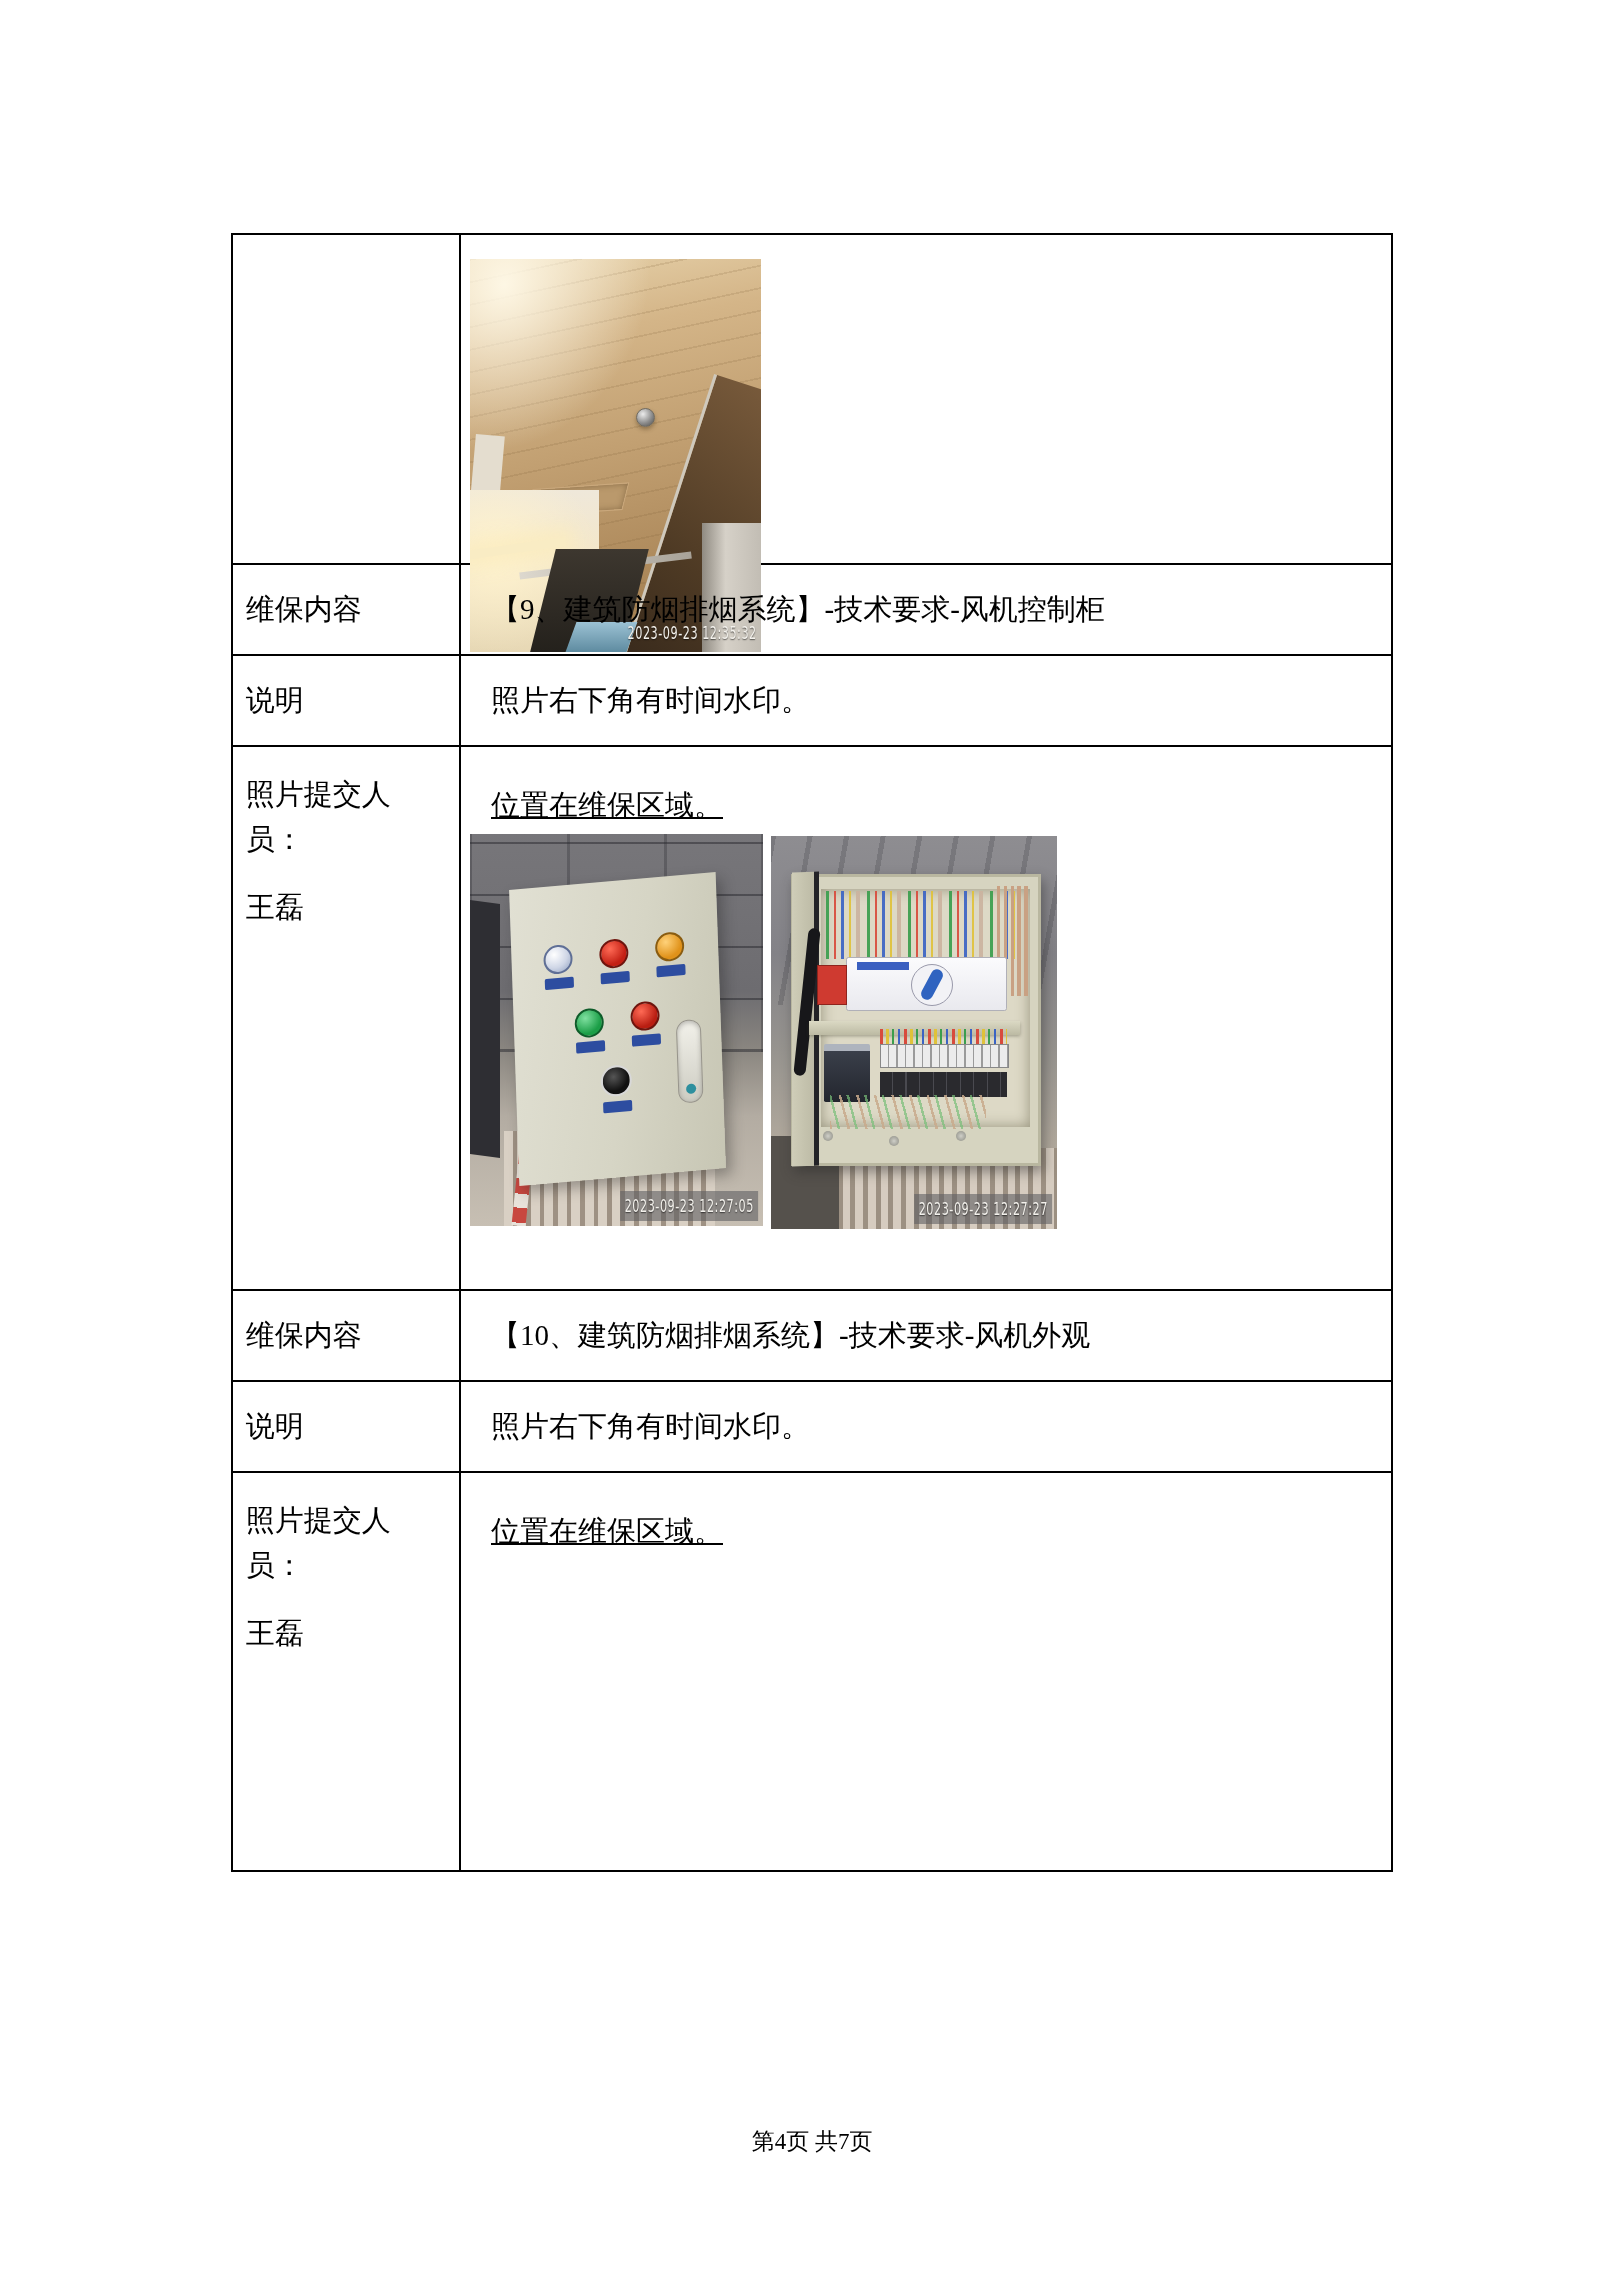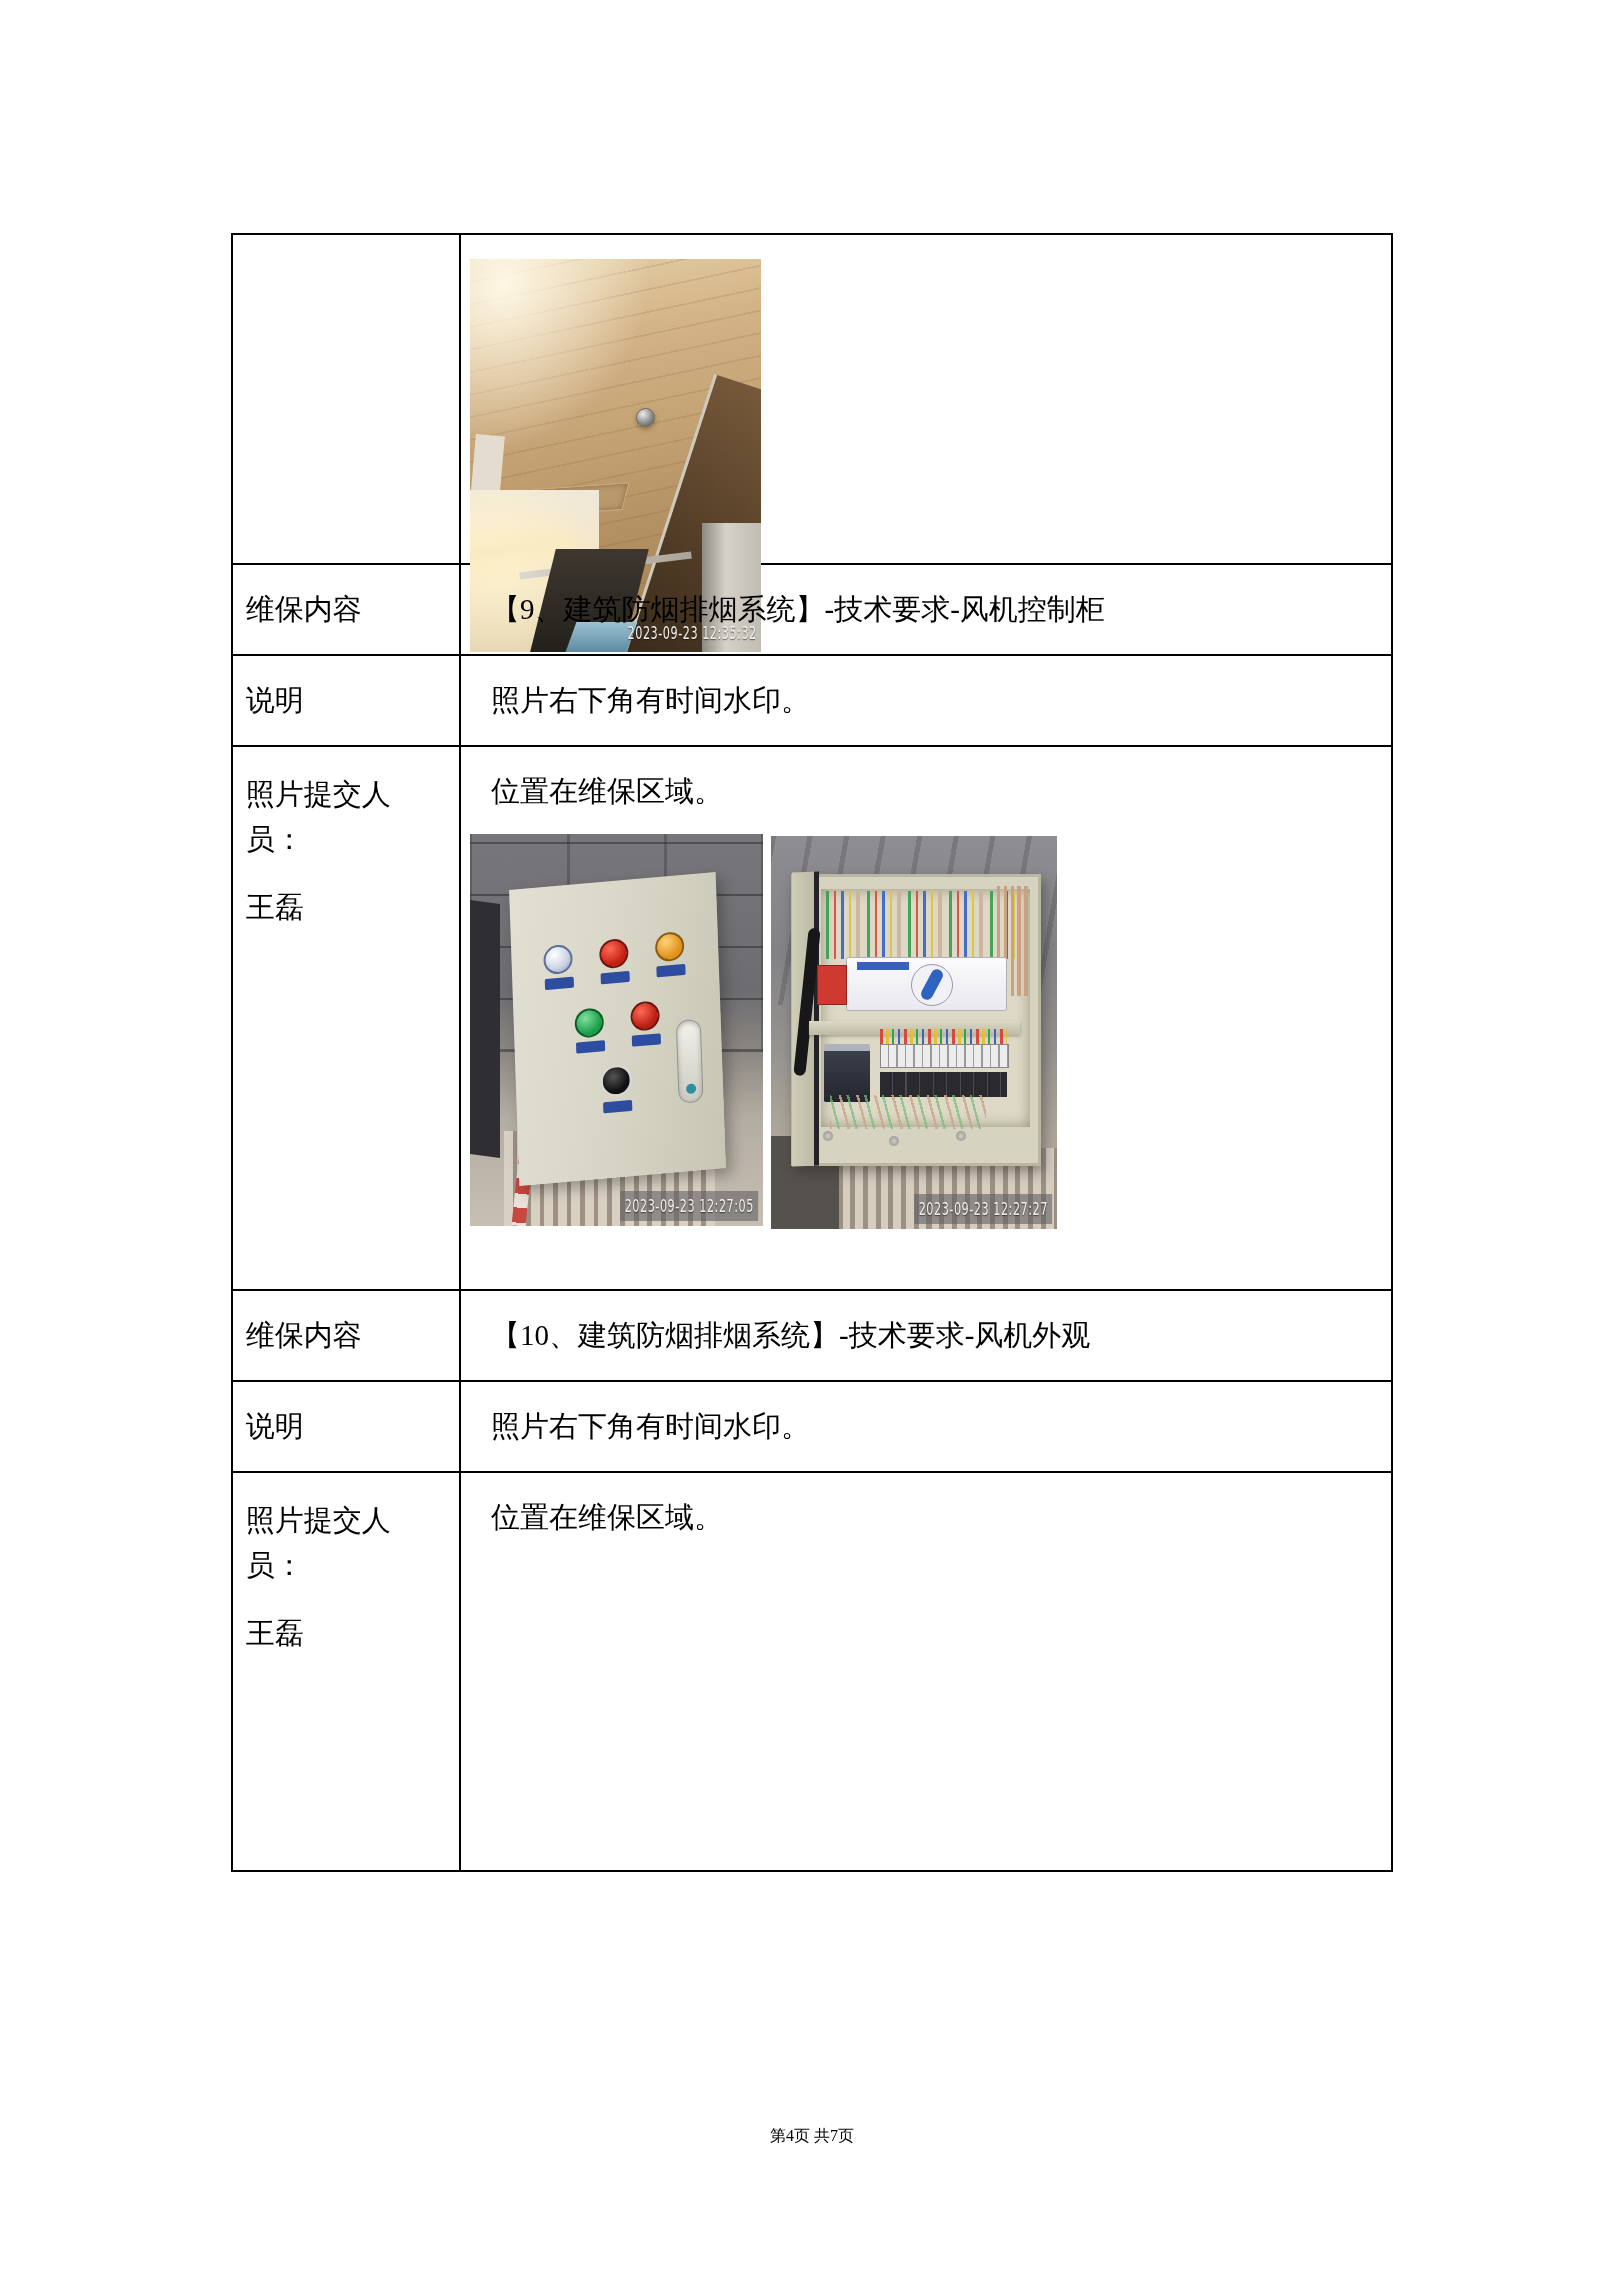--- a/index.html
+++ b/index.html
@@ -13,21 +13,21 @@
     border:2.5px solid #000;box-sizing:border-box;display:flex;flex-direction:column;
   }
   .trow{display:flex;border-bottom:2.5px solid #000;box-sizing:border-box;flex:none;}
   .trow:last-child{border-bottom:none;flex:1;}
   .cell{box-sizing:border-box;font-size:29px;line-height:1.56;}
   .cl{width:228px;border-right:2.5px solid #000;padding-left:12.7px;flex:none;}
   .cl .lbl{display:block;width:156px;}
   .cr{flex:1;position:relative;padding-left:30px;}
   .row-kv .cl,.row-kv .cr{display:flex;align-items:center;}
   .row-sub .cl{padding-top:25px;}
-  .row-sub .cr{padding-top:22px;}
+  .row-sub .cr{padding-top:36px;text-decoration:underline;}
   .submitter{margin-top:23px;display:block;}
   .h-r1{height:330px;} .h-kv1{height:91px;} .h-kv2{height:91px;} .h-r4{height:544px;}
   
   .photo{position:absolute;overflow:hidden;background:#777;}
   .abs{position:absolute;}
   .ts{
     position:absolute;right:5px;bottom:5px;z-index:9;
     font-family:"DejaVu Sans",sans-serif;font-size:17px;color:#f3f1ec;
     letter-spacing:0.8px;white-space:nowrap;
     transform:scaleX(.66);transform-origin:right bottom;
@@ -133,21 +133,21 @@
   .terminals1{left:86px;top:167px;width:127px;height:22px;border:0.8px solid #888;
     background:repeating-linear-gradient(90deg,#ececec 0 6.8px,#9b9b9b 6.8px 8.5px);}
   .terminals2{left:86px;top:195px;width:127px;height:25px;
     background:repeating-linear-gradient(90deg,#2a2a2e 0 12px,#4a4a50 12px 13.5px);}
   .cable{left:6.8px;top:51px;width:12px;height:148px;border-radius:6.8px;background:#17171a;transform:rotate(6deg);}
   .tangle{left:36px;top:218px;width:156px;height:34px;background:
     repeating-linear-gradient(75deg,rgba(200,170,140,.85) 0 2.5px,rgba(0,0,0,0) 2.5px 7.6px,rgba(120,190,120,.7) 7.6px 10px,rgba(0,0,0,0) 10px 17px);}
   .screw{width:10px;height:10px;border-radius:50%;background:radial-gradient(#cfcfc8,#8b8b82);}
   .s1{left:29px;top:254px;} .s2{left:95px;top:259px;} .s3{left:162px;top:254px;}
   
-  .footer{position:absolute;left:0;top:2126px;width:100%;text-align:center;font-size:16px;}
+  .footer{position:absolute;left:0;top:2126px;width:100%;text-align:center;font-size:23px;}
 </style>
 </head>
 <body>
 
 <div class="page">
   <div class="report-table">
 
     <div class="trow h-r1">
       <div class="cell cl"></div>
       <div class="cell cr">

